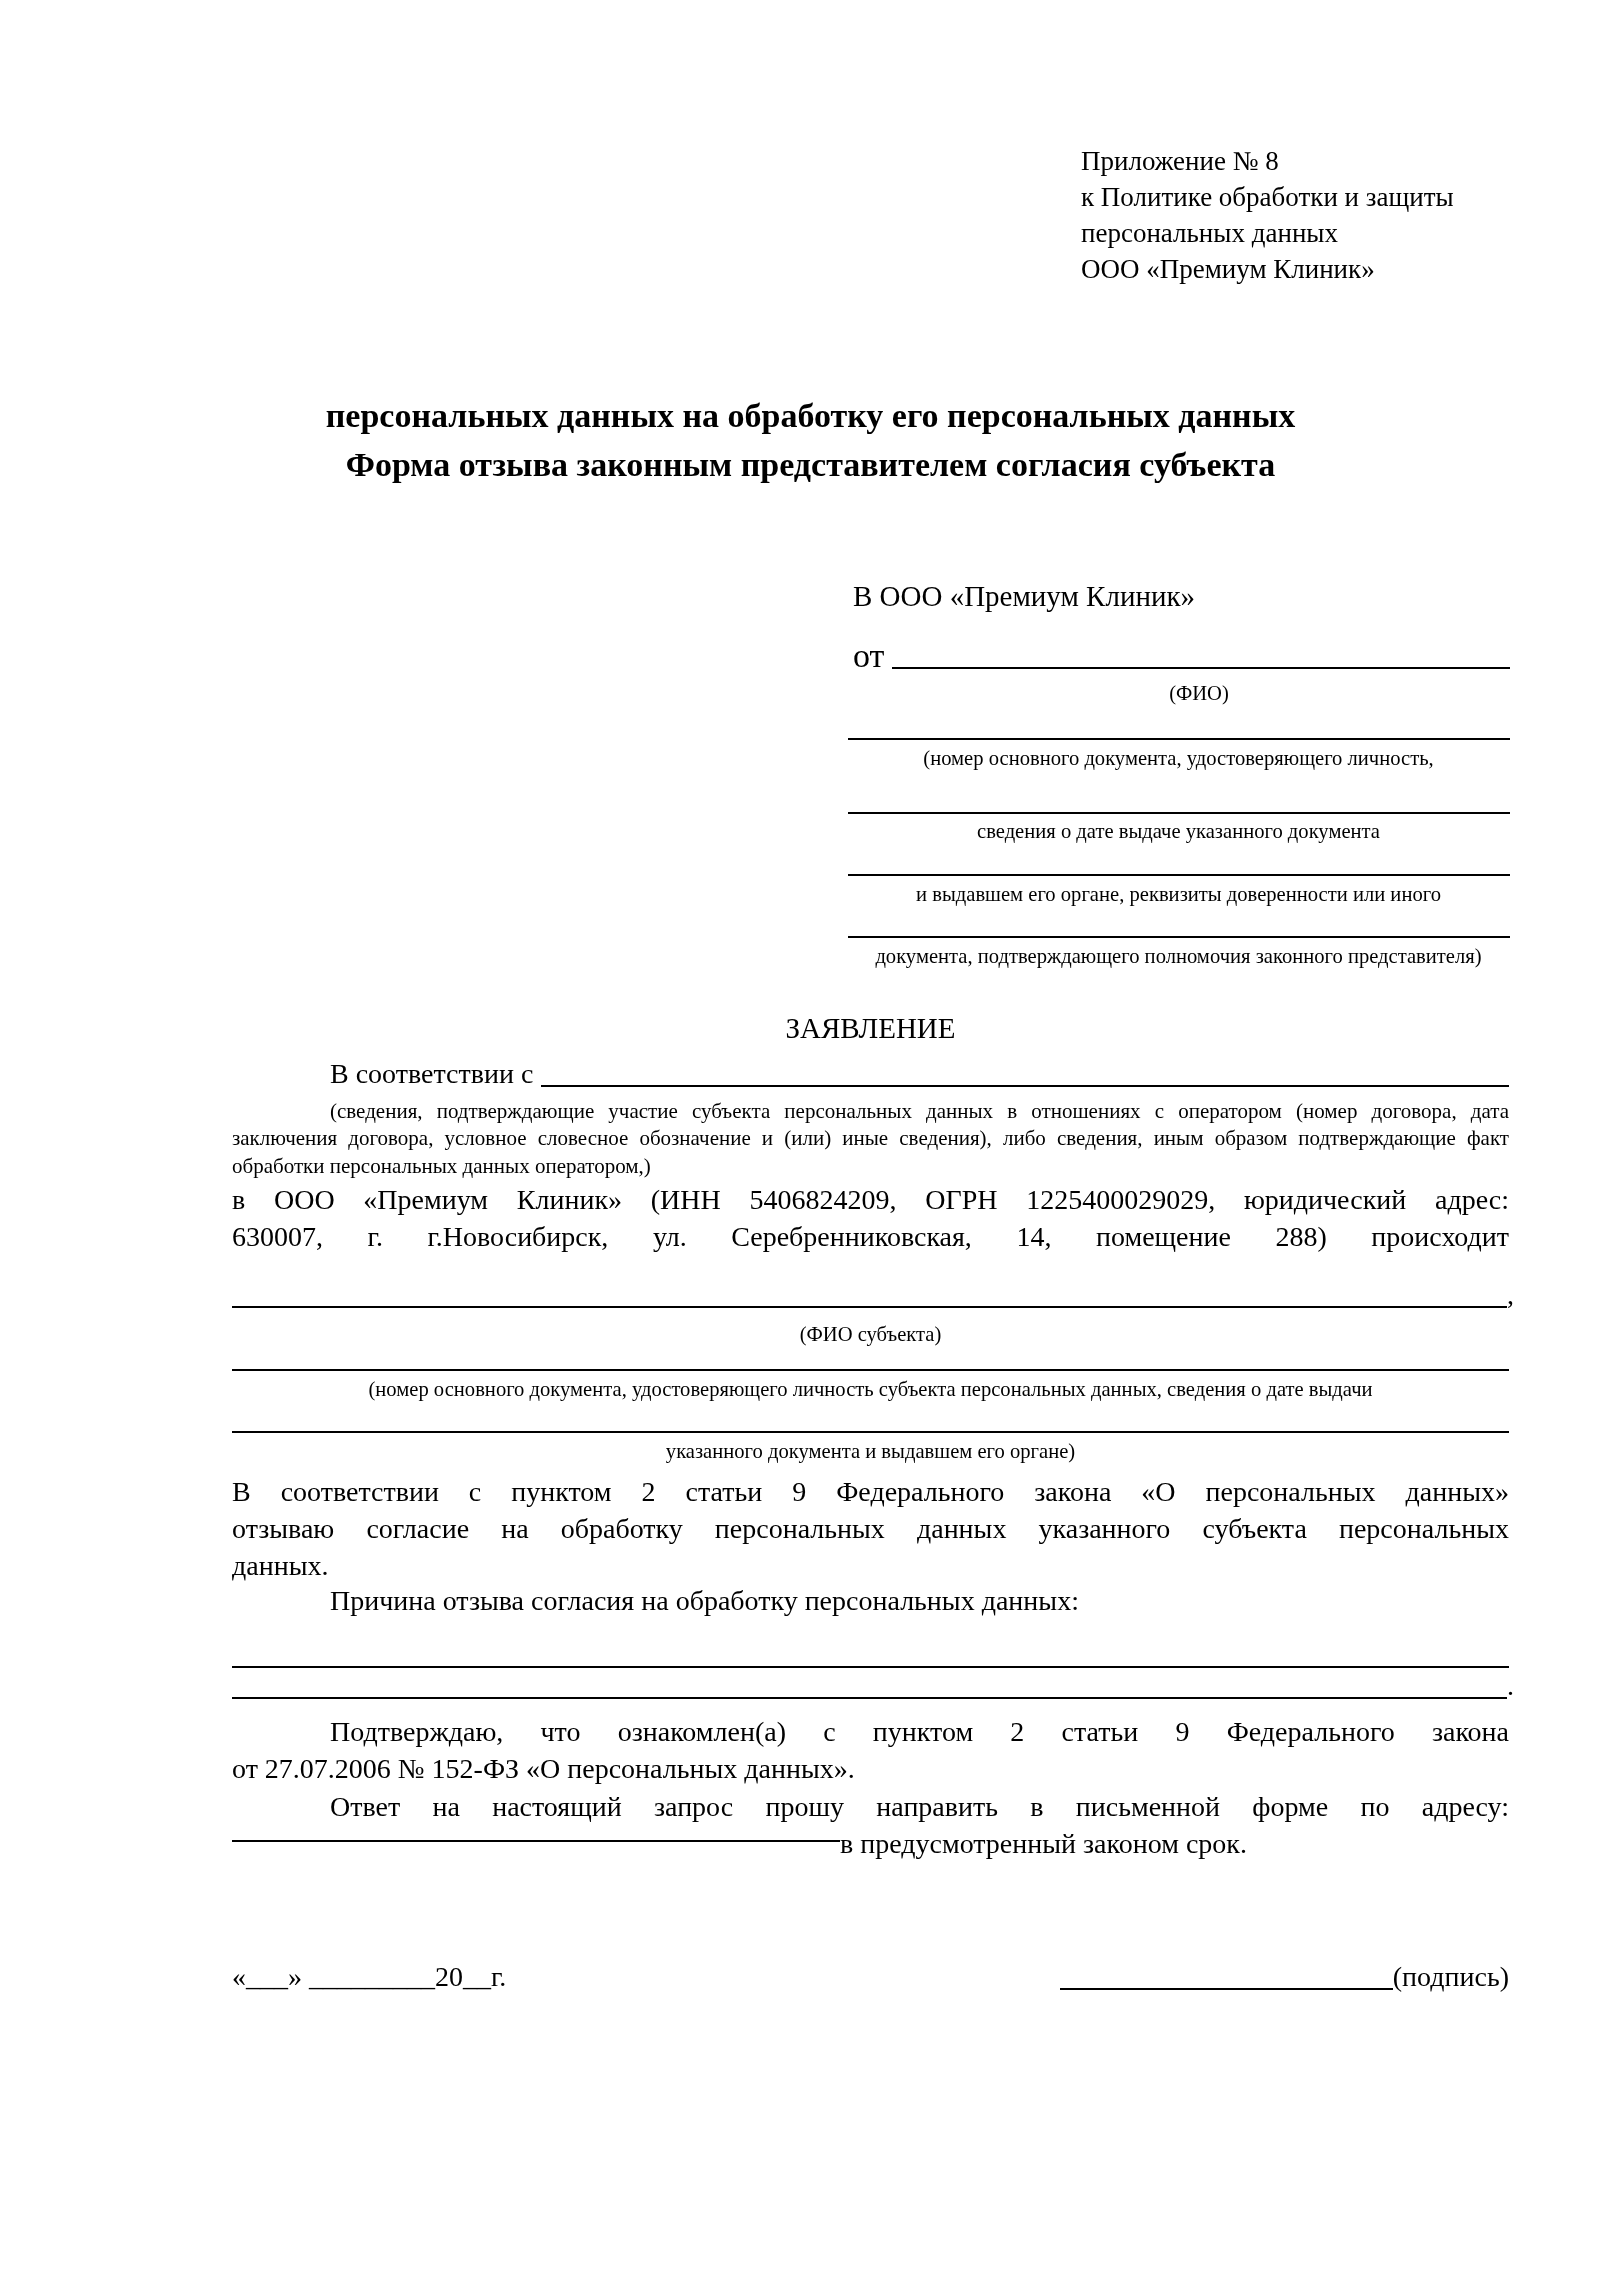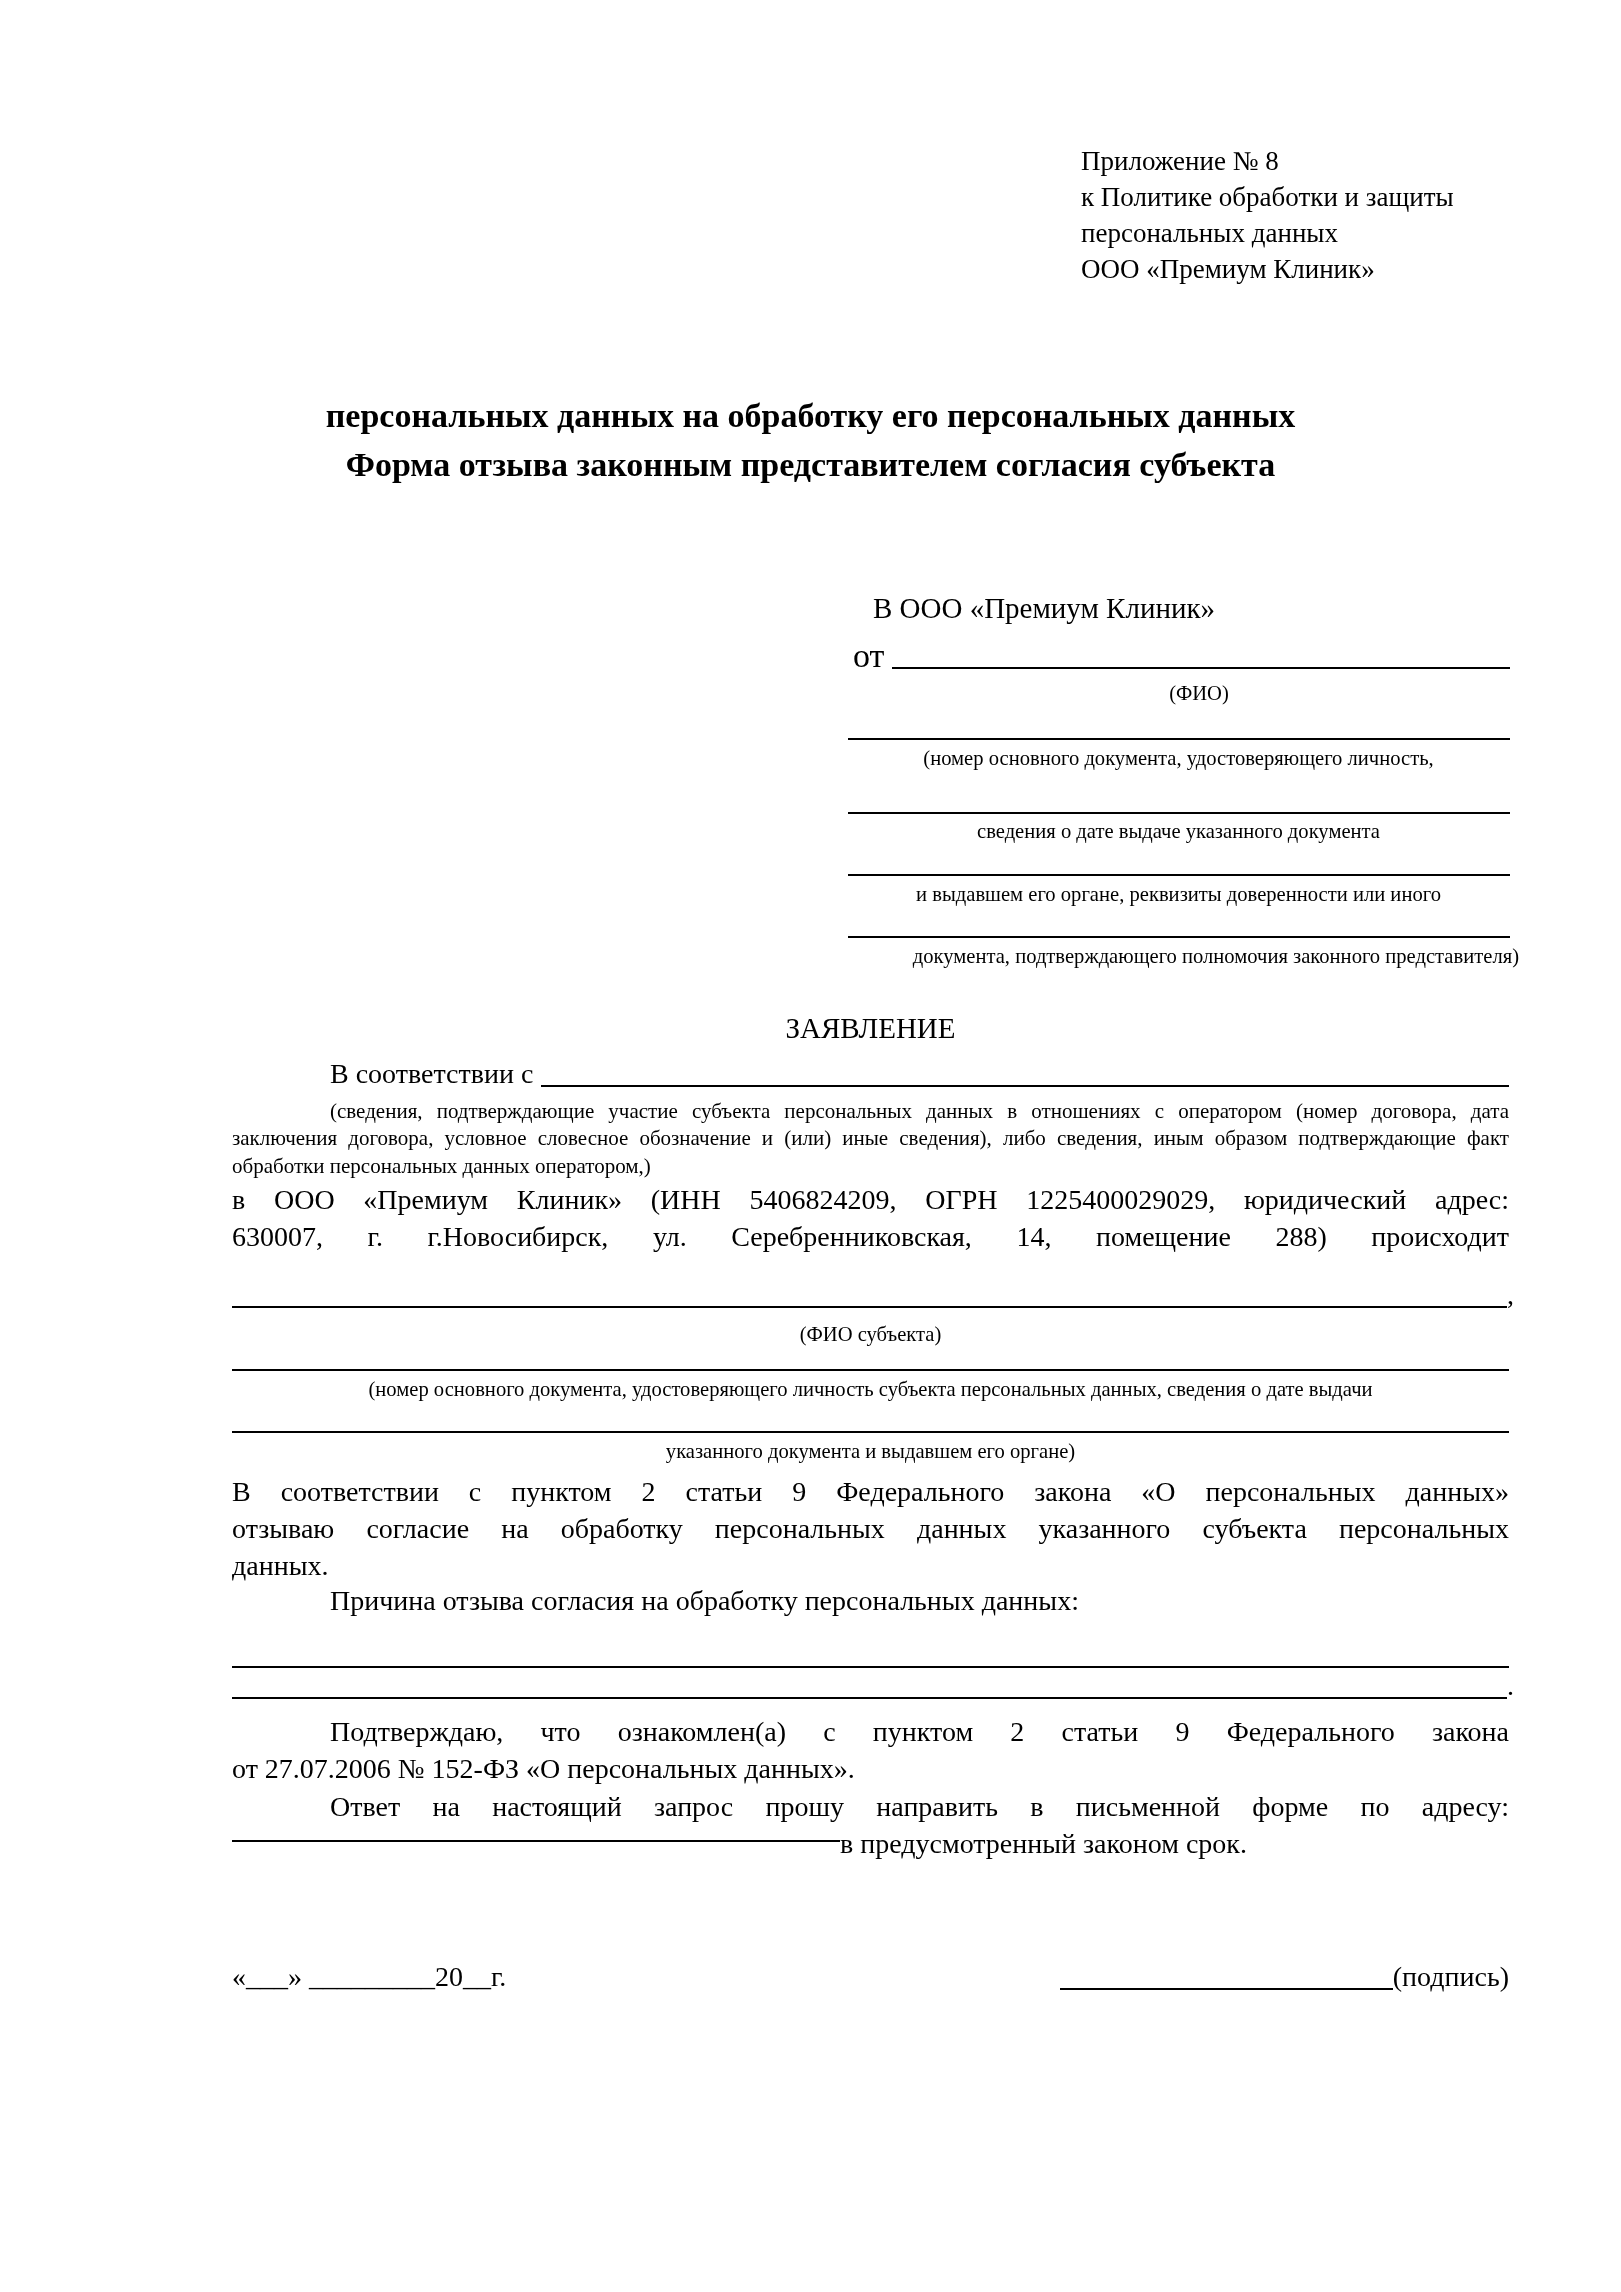--- a/index.html
+++ b/index.html
@@ -10,21 +10,21 @@
     font-family:"Liberation Serif", serif;
     overflow:hidden;
   }
   .abs{position:absolute;}
   
   .header-block{top:143px;left:1081px;font-size:27px;line-height:36px;}
   
   .doc-title{top:391px;left:154px;width:1313px;text-align:center;
     font-size:34px;font-weight:bold;line-height:49px;}
   
-  .org-line{top:590px;left:853px;font-size:29px;line-height:37px;margin-left:20px;}
+  .org-line{top:578px;left:853px;font-size:29px;line-height:37px;}
   .from-row{top:637px;left:853px;width:657px;display:flex;align-items:flex-end;
     font-size:34px;line-height:37px;}
   .fill-line{flex:1;border-bottom:2.9px solid #000;margin-bottom:4.9px;margin-left:7.8px;}
   .cap{font-size:20.6px;line-height:26.5px;text-align:center;}
   .fio-cap{top:680px;left:889px;width:620px;}
   .hline{left:848px;width:662px;border-top:2.9px solid #000;height:0;}
   .hcap{left:838px;width:681px;}
   
   .zayav{top:1010px;left:232px;width:1277px;text-align:center;font-size:29px;line-height:37px;}
   .body-text{font-size:28px;line-height:37px;}
@@ -81,21 +81,21 @@
   <div class="abs hline" style="top:738px;"></div>
   <div class="abs cap hcap" style="top:745px;">(номер основного документа, удостоверяющего личность,</div>
 
   <div class="abs hline" style="top:812px;"></div>
   <div class="abs cap hcap" style="top:818px;">сведения о дате выдаче указанного документа</div>
 
   <div class="abs hline" style="top:874px;"></div>
   <div class="abs cap hcap" style="top:881px;">и выдавшем его органе, реквизиты доверенности или иного</div>
 
   <div class="abs hline" style="top:936px;"></div>
-  <div class="abs cap hcap" style="top:943px;text-align:right;">документа, подтверждающего полномочия законного представителя)</div>
+  <div class="abs cap hcap" style="top:943px;">документа, подтверждающего полномочия законного представителя)</div>
 
   <div class="abs zayav">ЗАЯВЛЕНИЕ</div>
 
   <div class="abs accordance body-text">
     <span class="indent">В соответствии с</span>
     <span class="fill-line"></span>
   </div>
 
   <div class="abs fine">
     <div class="fp-first just">(сведения, подтверждающие участие субъекта персональных данных в отношениях с оператором (номер договора, дата</div>

